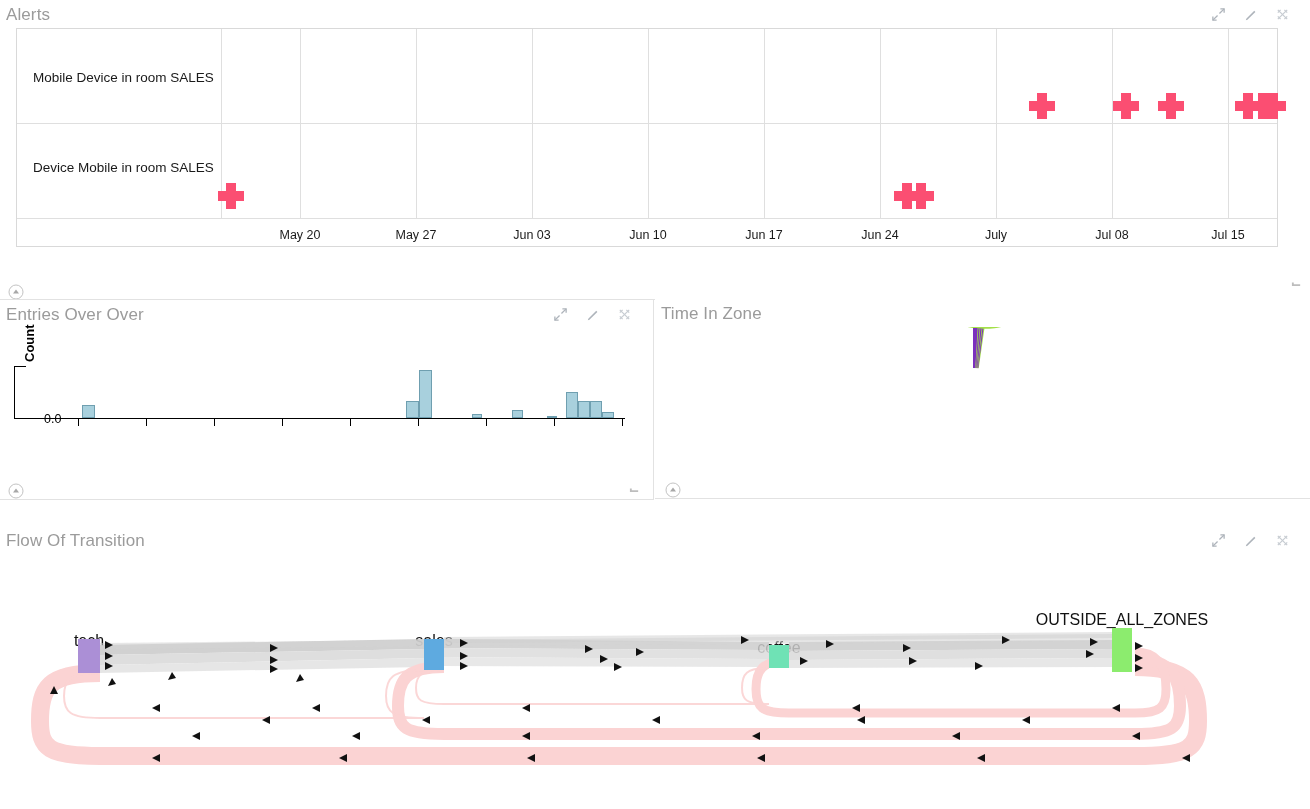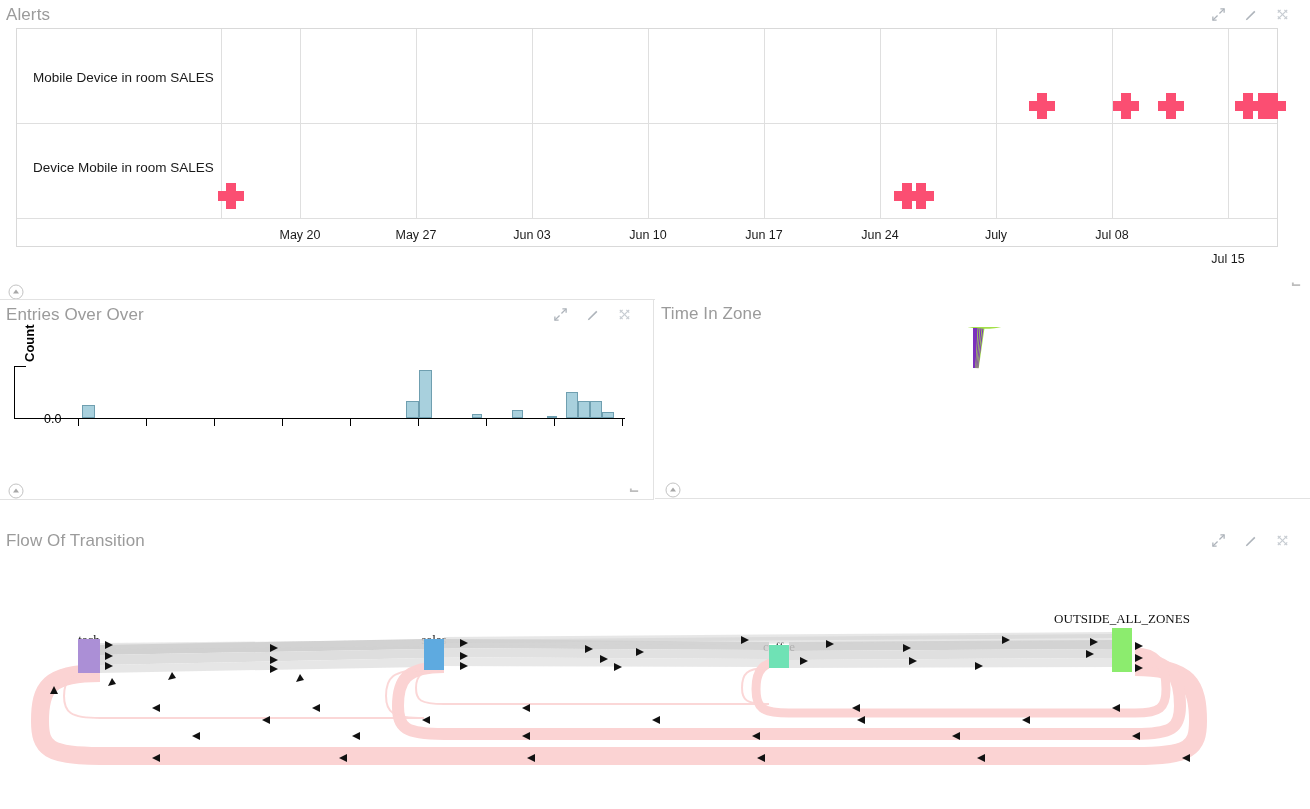--- a/index.html
+++ b/index.html
@@ -201,25 +201,25 @@
     border-left: 1px solid #e3e3e3;
     background: #fafafa;
     display: flex;
     align-items: center;
     justify-content: center;
     font-size: 10px;
     color: #888;
   }
   .flow-node-label {
     position: absolute;
-    font-size: 13px;
+    font-size: 16px;
     color: #111;
     white-space: nowrap;
     transform: translateX(-50%);
-    font-family: Liberation Serif, serif;
+    font-family: Liberation Sans, sans-serif;
   }
 </style>
 </head>
 <body>
 
 <div id="root">
 
   <div class="panel" id="alerts-panel">
     <div class="panel-title">Alerts</div>
 
@@ -276,21 +276,21 @@
       <div class="cross" style="left: 891px; top: 154px; --cc: #fb4e72;"></div>
 
       <div class="alerts-tick" style="left:283px; top:199px;">May 20</div>
       <div class="alerts-tick" style="left:399px; top:199px;">May 27</div>
       <div class="alerts-tick" style="left:515px; top:199px;">Jun 03</div>
       <div class="alerts-tick" style="left:631px; top:199px;">Jun 10</div>
       <div class="alerts-tick" style="left:747px; top:199px;">Jun 17</div>
       <div class="alerts-tick" style="left:863px; top:199px;">Jun 24</div>
       <div class="alerts-tick" style="left:979px; top:199px;">July</div>
       <div class="alerts-tick" style="left:1095px; top:199px;">Jul 08</div>
-      <div class="alerts-tick" style="left:1211px; top:199px;margin-top:24px;">Jul 15</div>
+      <div class="alerts-tick" style="left:1211px; top:199px;">Jul 15</div>
     </div>
 
 
     <svg class="collapse-ico" style="top:284px; left:8px;" viewBox="0 0 16 16">
       <circle cx="8" cy="8" r="7" fill="none" stroke="#c3c3c3" stroke-width="1"></circle>
       <path d="M5 9.5 L8 5.5 L11 9.5 Z" fill="#a8a8a8"></path>
     </svg>
     <svg class="resize-ico" style="right:8px; top:276px;" viewBox="0 0 12 12">
       <path d="M2 7 L2 10 L10 10" fill="none" stroke="#bdbdbd" stroke-width="2"></path>
     </svg>

